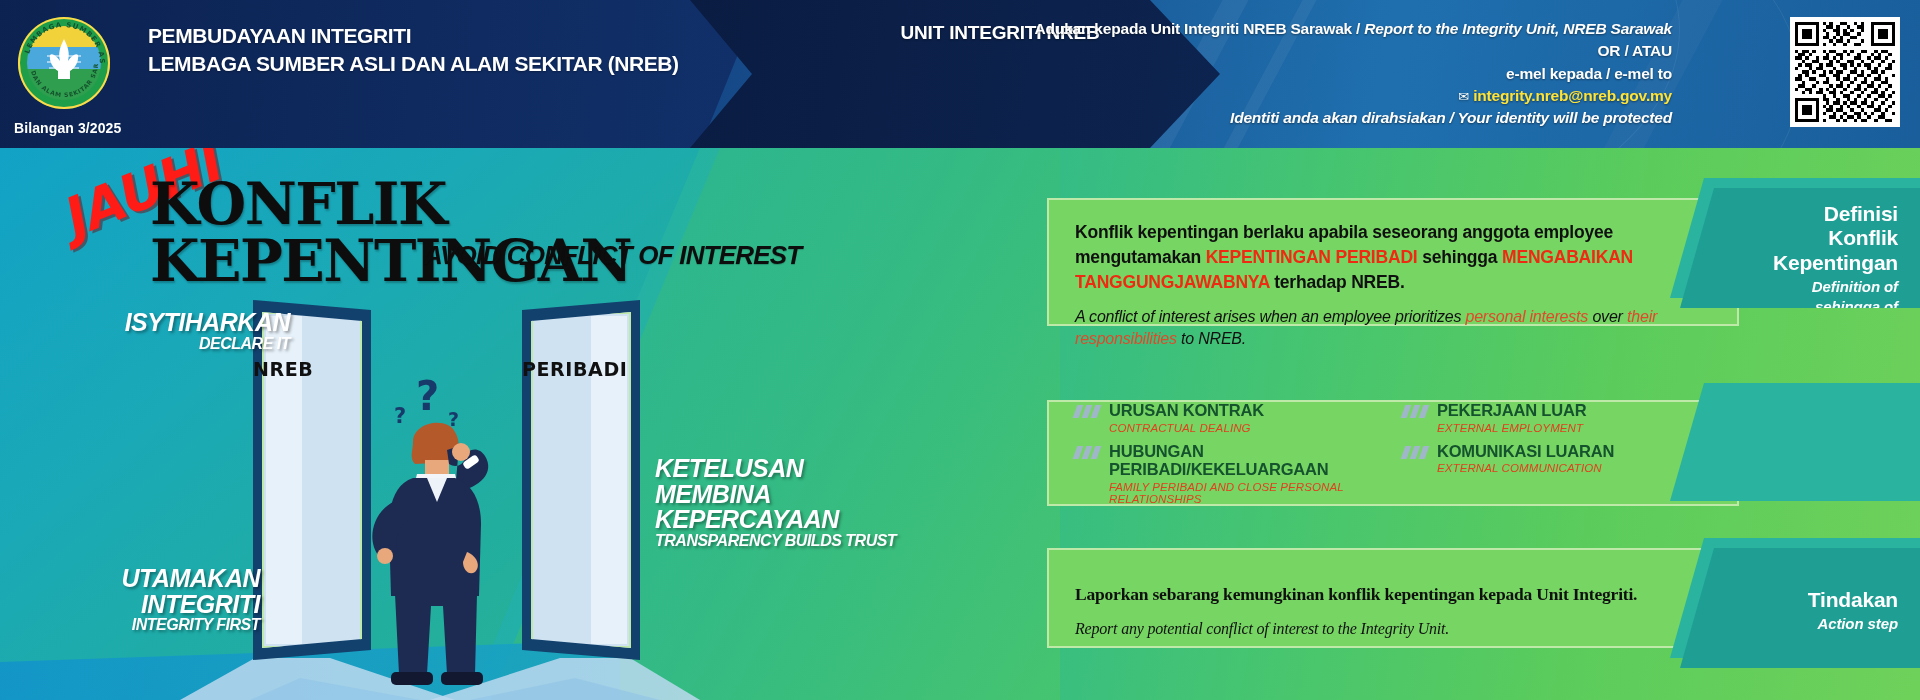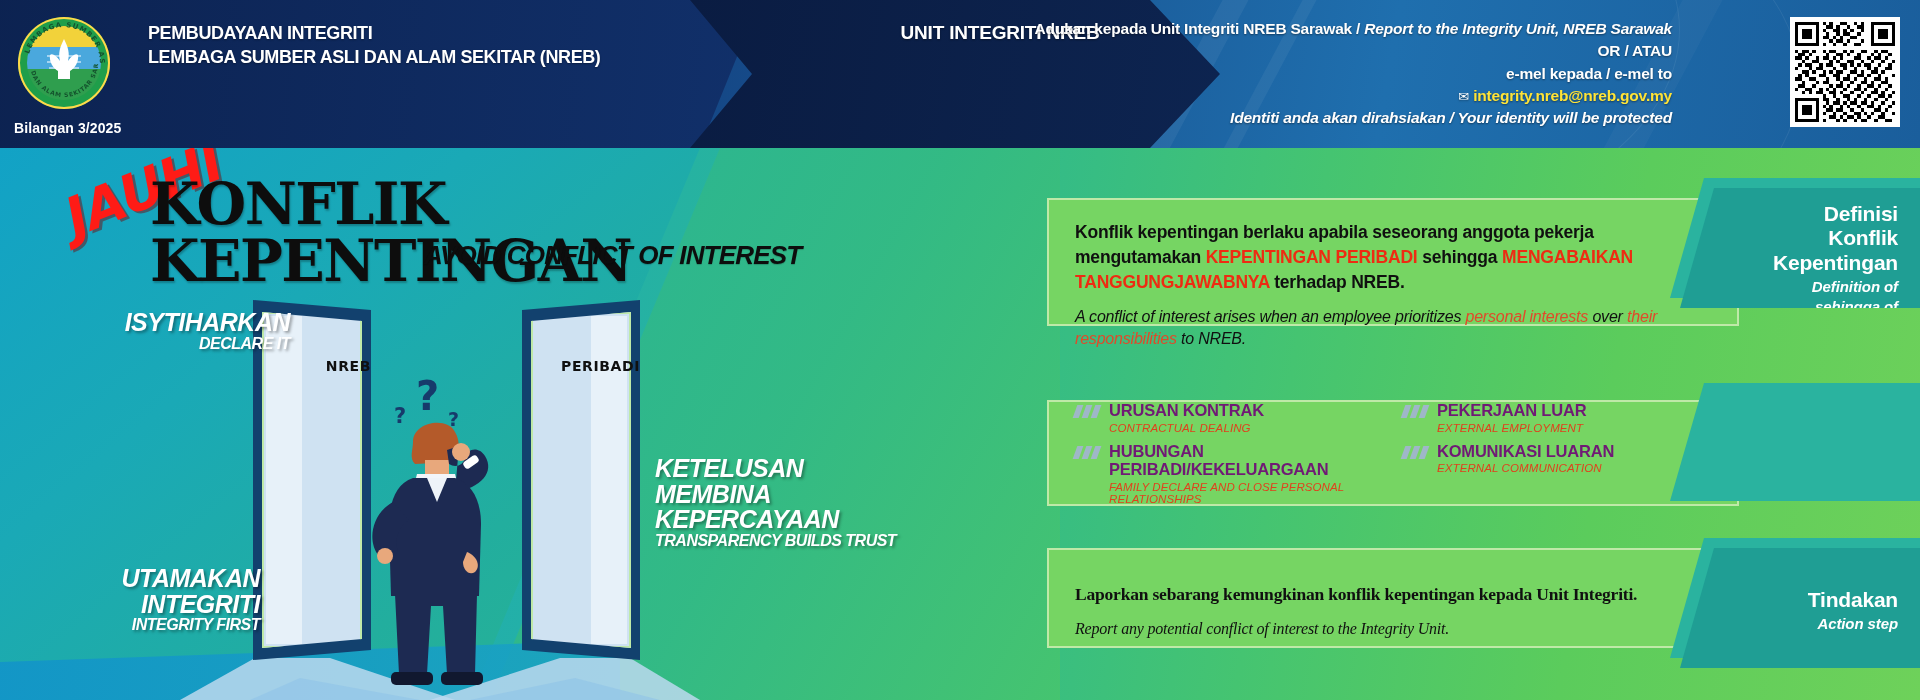--- a/index.html
+++ b/index.html
@@ -55,21 +55,21 @@
   #logo .hand {
     position:absolute; left:50%; top:46%; transform:translate(-50%,-50%);
     width:40px; height:48px;
   }
   #logo .logo-arc-text {
     position:absolute; inset:0; border-radius:50%;
   }
 
   #org-title {
     position:absolute; left:148px; top:22px; width:560px;
-    color:#ffffff; font-weight:bold; font-size:18px;
+    color:#ffffff; font-weight:bold; font-size:21px;
     letter-spacing:-0.4px; line-height:1.32;
     text-shadow:0 1px 2px rgba(0,0,0,0.35);
   }
   #org-title .l2 { white-space:nowrap; }
 
   #issue-no {
     position:absolute; left:14px; top:120px;
     color:#ffffff; font-size:14px; font-weight:bold;
     letter-spacing:0.1px;
   }
@@ -160,22 +160,22 @@
   }
   .door .panel {
     position:absolute;
     background:#cfe2f2;
   }
   .door .panel-hi {
     position:absolute;
     background:#e7f1f9;
   }
   .door .dlabel {
-    position:absolute; width:100%; text-align:right;
-    color:#101010; font-weight:bold; font-size:14px;
+    position:absolute; width:100%; text-align:left;
+    color:#101010; font-weight:bold; font-size:19px;
     letter-spacing:0.6px; font-family:"DejaVu Sans", sans-serif;
   }
 
   .ill-label {
     position:absolute; color:#ffffff; font-weight:bold; font-style:italic;
     line-height:1.02; letter-spacing:-0.5px;
     text-shadow:2px 2px 3px rgba(0,0,0,0.35);
     font-family:"Liberation Sans", sans-serif;
   }
   .ill-label .big { font-size:25px; display:block; }
@@ -208,21 +208,21 @@
   }
   .ex-item { position:relative; padding-left:34px; }
   .ex-bars {
     position:absolute; left:0; top:4px; width:26px; height:13px;
   }
   .ex-bars span {
     position:absolute; top:0; width:6px; height:13px;
     background:#9fb7c8; transform:skewX(-20deg);
   }
   .ex-my {
-    color:#701a75; font-weight:bold; font-size:16.5px;
+    color:#14532d; font-weight:bold; font-size:16.5px;
     letter-spacing:-0.2px; line-height:1.15;
   }
   .ex-en {
     color:#e0411c; font-style:italic; font-size:11.5px;
     letter-spacing:0.1px; margin-top:2px;
   }
 
   
   .side-tab {
     position:absolute; right:0;
@@ -613,21 +613,21 @@
     </div>
 
     <div class="ill-label" style="left:30px;top:288px;text-align:right;width:230px;">
       <span class="big">UTAMAKAN INTEGRITI</span>
       <span class="sml">INTEGRITY FIRST</span>
     </div>
   </div>
 
   <div class="panel" style="left:1047px;top:50px;width:692px;height:128px;">
     <div class="panel-inner">
-      <div class="p-my"><span>Konflik kepentingan berlaku apabila seseorang anggota pekerja mengutamakan </span><span class="red">KEPENTINGAN PERIBADI</span><span> sehingga </span><span class="red">MENGABAIKAN TANGGUNGJAWABNYA</span><span> terhadap NREB.</span></div>
+      <div class="p-my"><span>Konflik kepentingan berlaku apabila seseorang anggota employee mengutamakan </span><span class="red">KEPENTINGAN PERIBADI</span><span> sehingga </span><span class="red">MENGABAIKAN TANGGUNGJAWABNYA</span><span> terhadap NREB.</span></div>
       <div class="p-en"><span>A conflict of interest arises when an employee prioritizes </span><span class="red-i">personal interests</span><span> over </span><span class="red-i">their responsibilities</span><span> to NREB.</span></div>
     </div>
   </div>
 
   <div class="panel" style="left:1047px;top:252px;width:692px;height:106px;">
     <div id="ex-grid">
       <div class="ex-item">
         <span class="ex-bars">
             <span style="left:0"></span>
             <span style="left:9px"></span>
@@ -645,21 +645,21 @@
         <div class="ex-my">PEKERJAAN LUAR</div>
         <div class="ex-en">EXTERNAL EMPLOYMENT</div>
       </div>
       <div class="ex-item">
         <span class="ex-bars">
             <span style="left:0"></span>
             <span style="left:9px"></span>
             <span style="left:18px"></span>
           </span>
         <div class="ex-my">HUBUNGAN PERIBADI/KEKELUARGAAN</div>
-        <div class="ex-en">FAMILY DECLARE AND CLOSE PERSONAL RELATIONSHIPS</div>
+        <div class="ex-en">FAMILY PERIBADI AND CLOSE PERSONAL RELATIONSHIPS</div>
       </div>
       <div class="ex-item">
         <span class="ex-bars">
             <span style="left:0"></span>
             <span style="left:9px"></span>
             <span style="left:18px"></span>
           </span>
         <div class="ex-my">KOMUNIKASI LUARAN</div>
         <div class="ex-en">EXTERNAL COMMUNICATION</div>
       </div>

